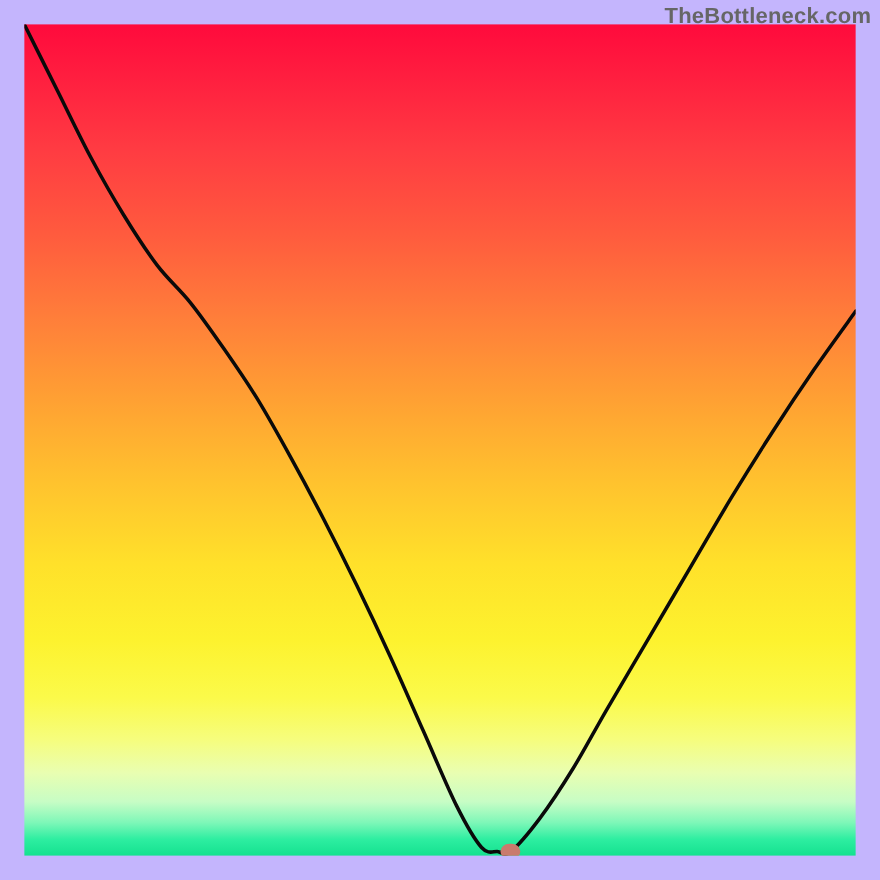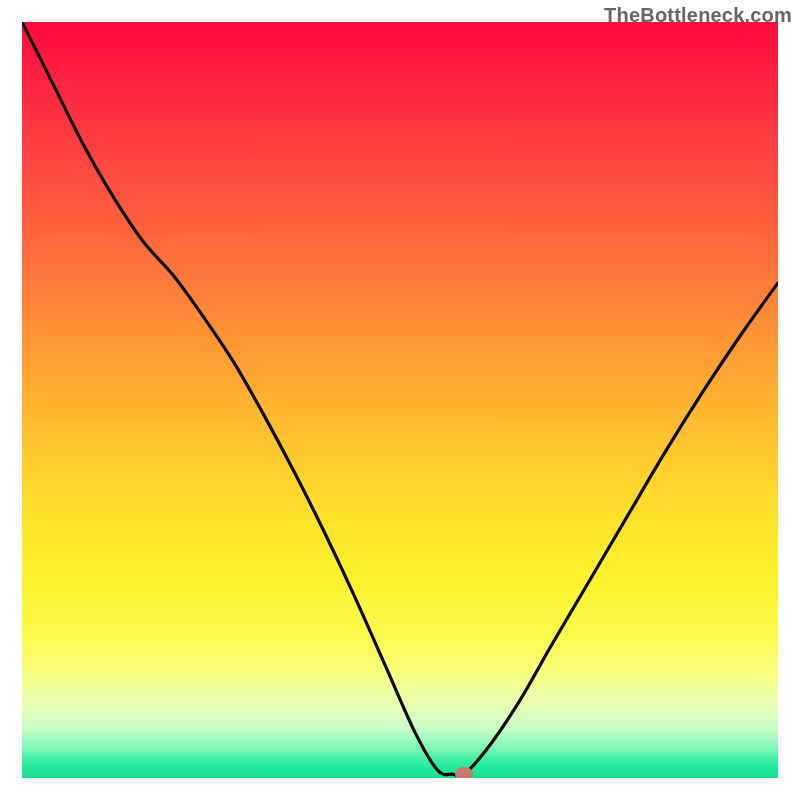--- a/index.html
+++ b/index.html
@@ -1,21 +1,21 @@
 <!DOCTYPE html>
 <html><head>
 <meta charset="utf-8">
 <style>
   * { margin: 0; padding: 0; box-sizing: border-box; }
   html, body { width: 800px; height: 800px; overflow: hidden; background: #000; }
   .frame {
     position: relative;
     width: 800px;
     height: 800px;
-    background: #ffffff;
+    background: #c4b5fd;
   }
   .watermark {
     position: absolute;
     top: 4px;
     right: 8px;
     font-family: Arial, sans-serif;
     font-size: 20px;
     font-weight: bold;
     color: #666;
     letter-spacing: 0.2px;

